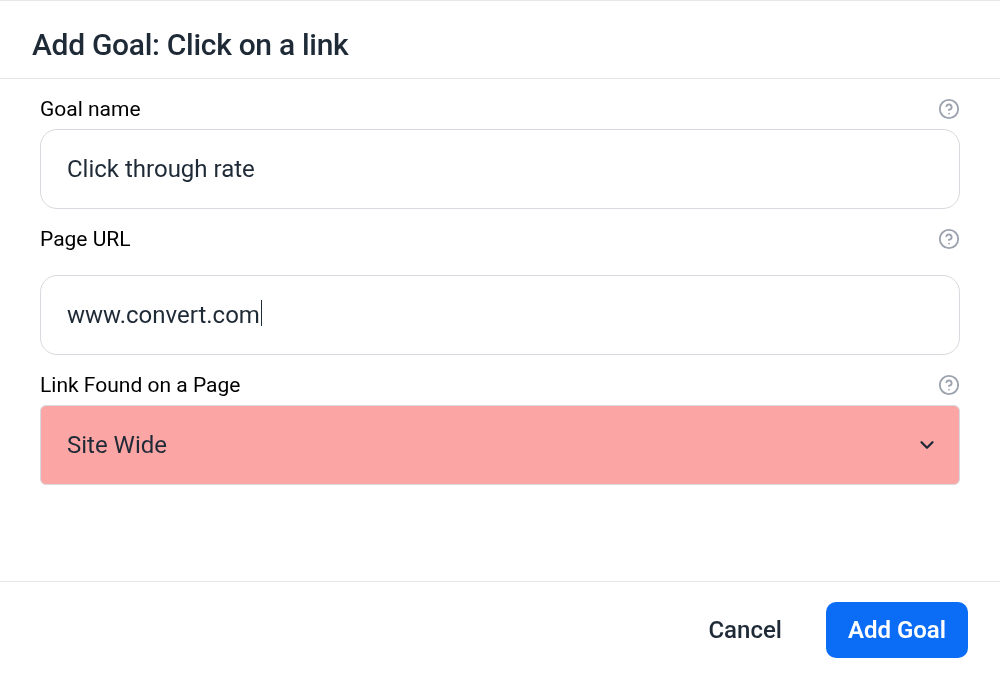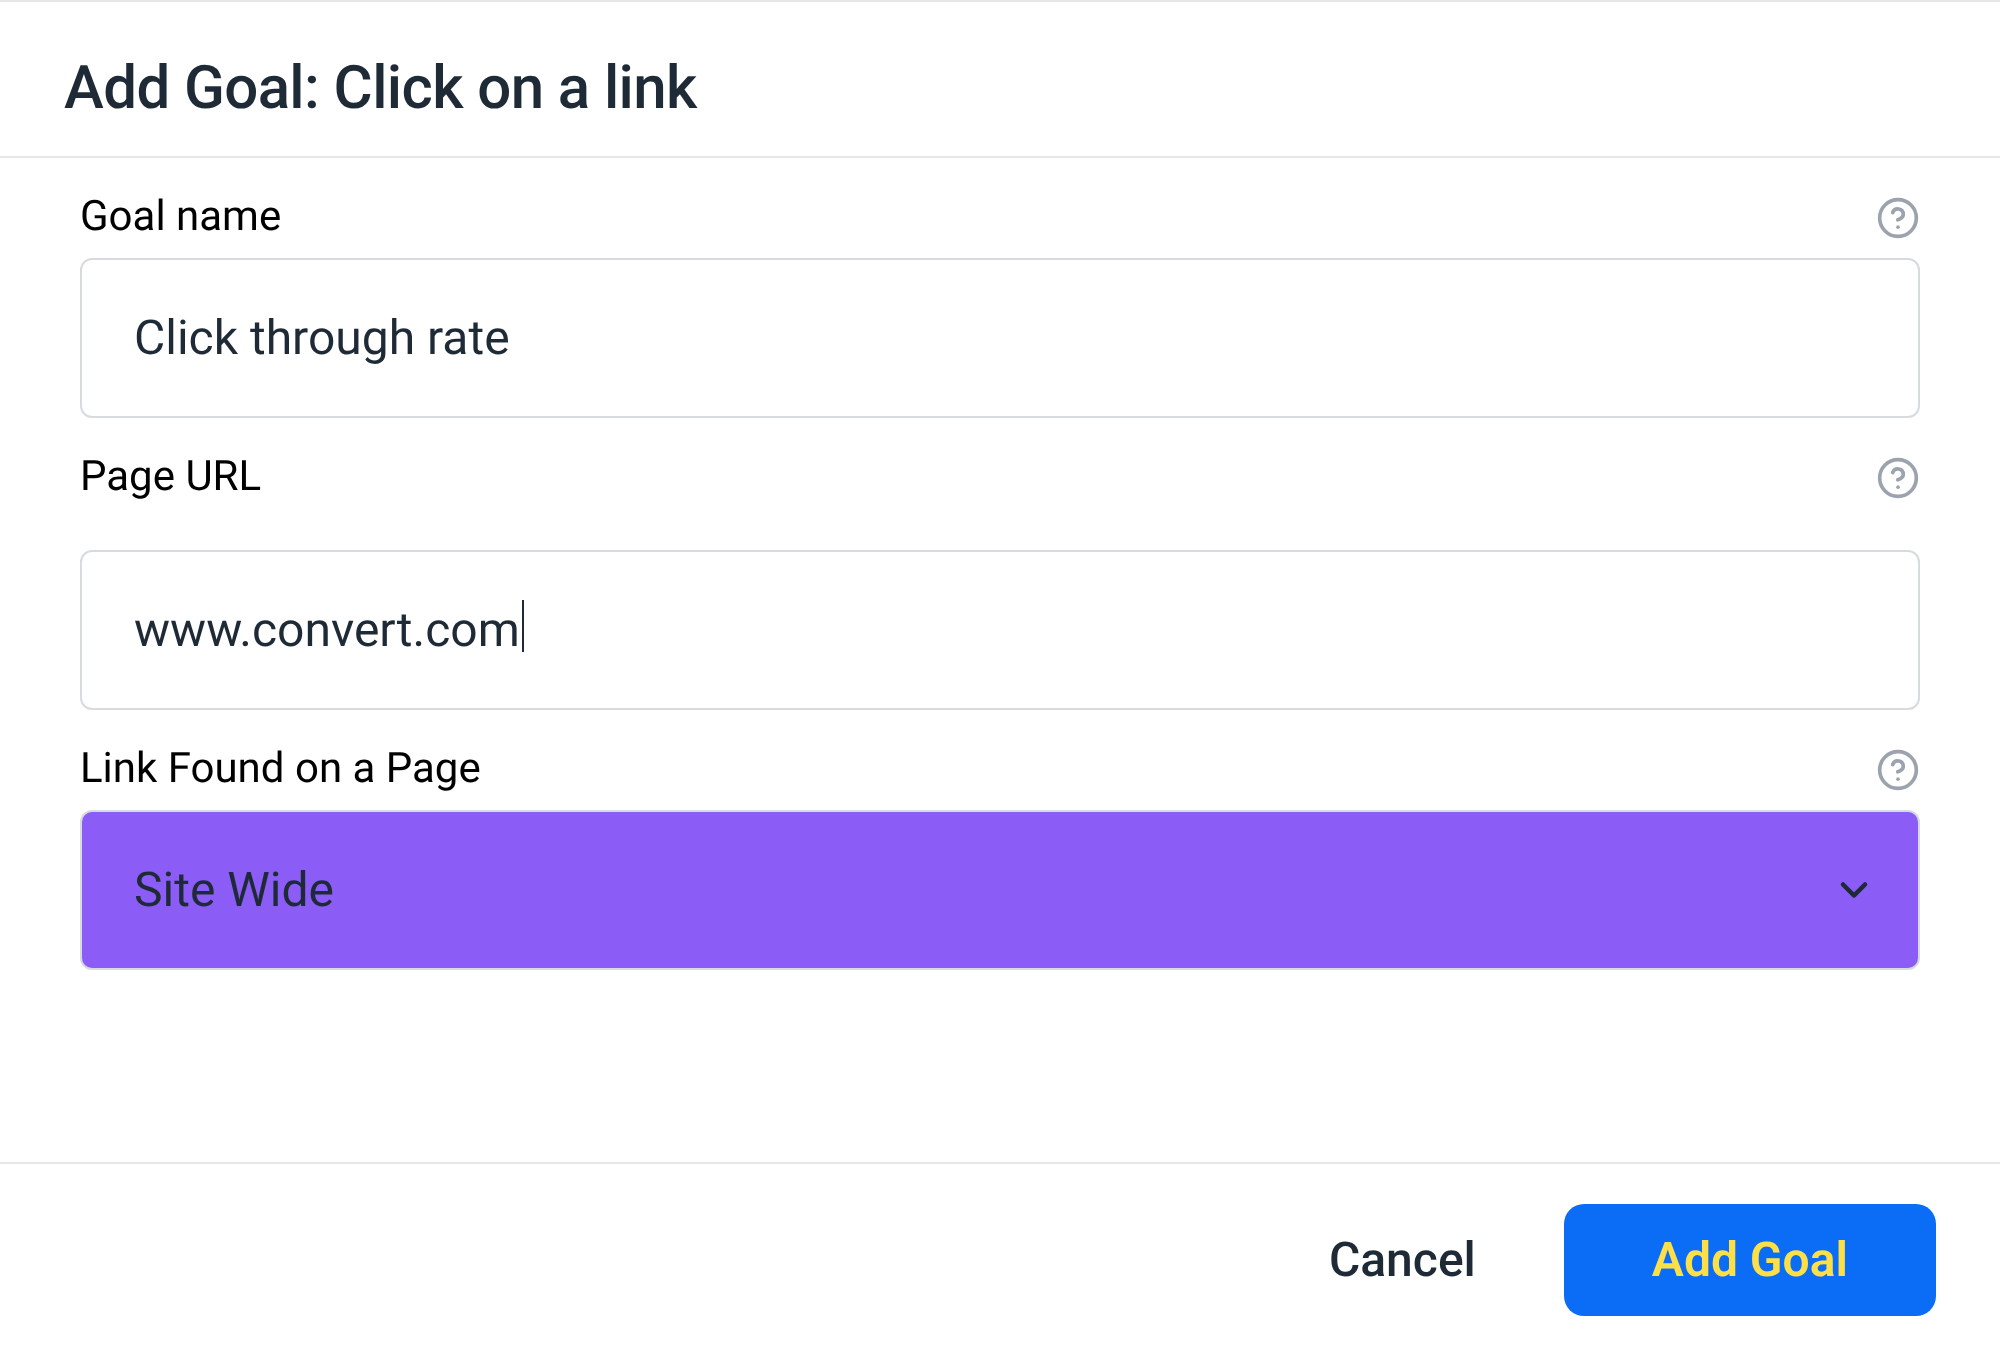--- a/index.html
+++ b/index.html
@@ -60,39 +60,39 @@
       cursor: pointer;
     }
     .help-icon svg { display: block; }
     .text-input {
       width: 100%;
       height: 80px;
       padding: 0 26px;
       font-size: 24px;
       color: #1f2a37;
       border: 1px solid #d7dade;
-      border-radius: 6px;
+      border-radius: 17px;
       background: #fff;
       outline: none;
       font-family: inherit;
     }
     .text-input::placeholder { color: #9ca3af; }
     .select-wrapper {
       position: relative;
       width: 100%;
     }
     .select-input {
       width: 100%;
       height: 80px;
       padding: 0 56px 0 26px;
       font-size: 24px;
       color: #1f2a37;
       border: 1px solid #d7dade;
       border-radius: 6px;
-      background: #8b5cf6;
+      background: #fca5a5;
       outline: none;
       font-family: inherit;
       text-align: left;
       cursor: pointer;
       display: flex;
       align-items: center;
     }
     .chevron {
       position: absolute;
       right: 22px;
@@ -116,24 +116,24 @@
       font-size: 24px;
       color: #1f2a37;
       font-weight: 500;
       cursor: pointer;
       padding: 10px 4px;
       font-family: inherit;
     }
     .btn-primary {
       background: #0b6cf6;
       border: none;
-      color: #fde047;
+      color: #ffffff;
       font-size: 24px;
       font-weight: 600;
-      padding: 14px 44px;
+      padding: 14px 22px;
       border-radius: 10px;
       cursor: pointer;
       font-family: inherit;
     }
     .caret {
       display: inline-block;
       width: 1px;
       height: 26px;
       background: #1f2a37;
       vertical-align: middle;

